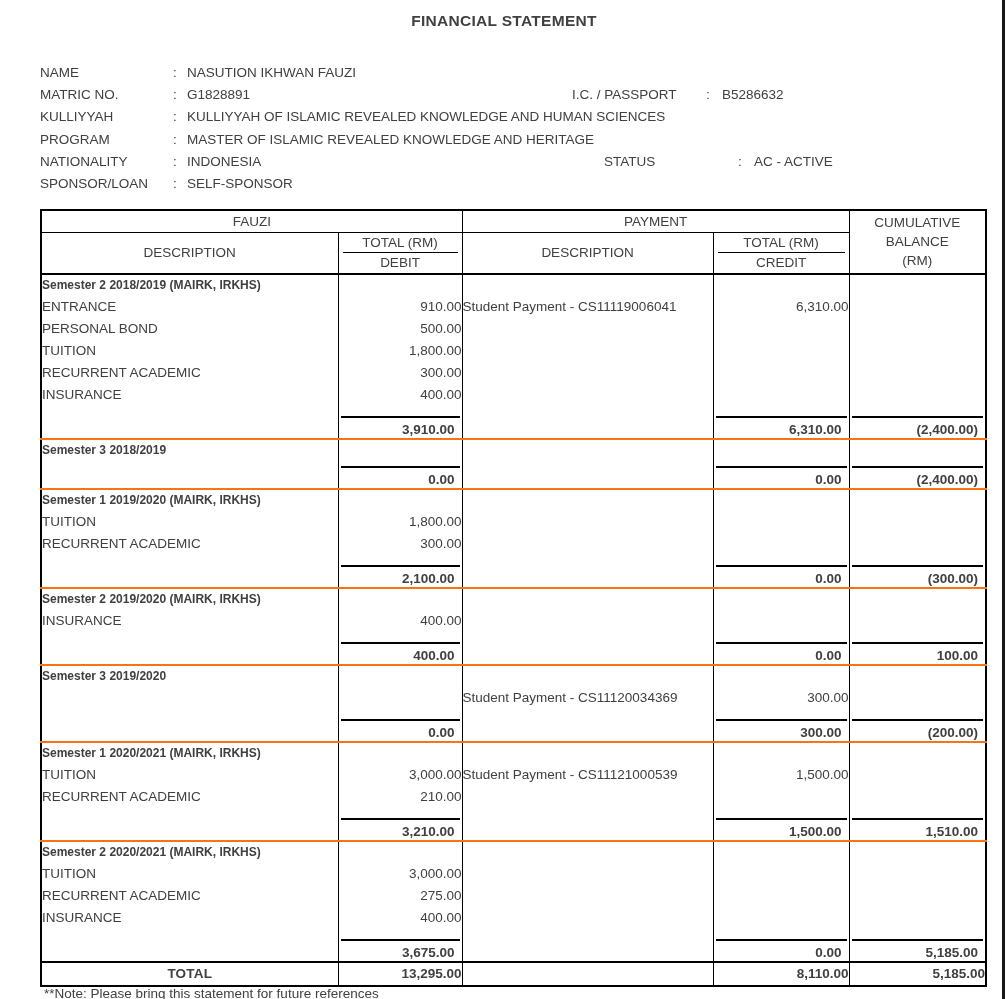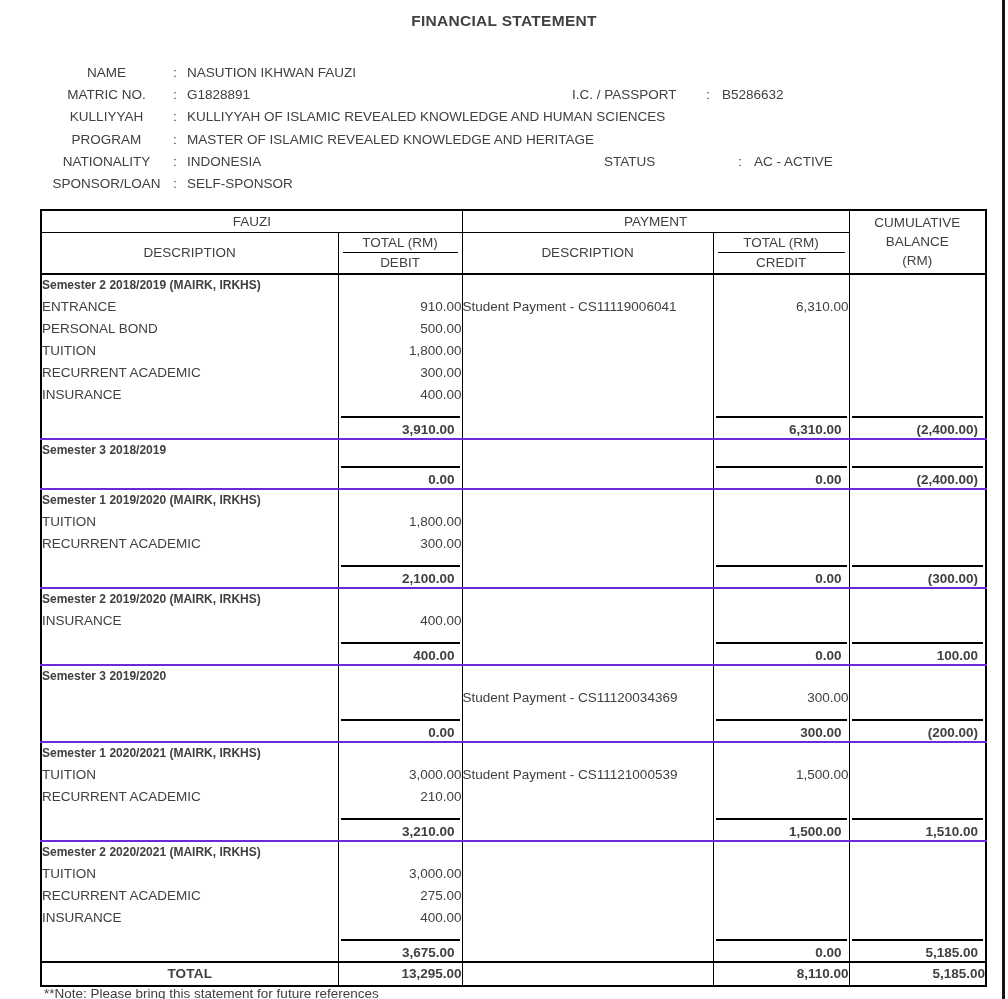--- a/index.html
+++ b/index.html
@@ -9,21 +9,21 @@
     background:#ffffff; color:#404040;
     font-family:"Liberation Sans", sans-serif;
   }
   .doc-title {
     position:absolute; top:12px; left:0; width:1008px;
     text-align:center; font-weight:bold; font-size:15.5px; letter-spacing:.3px;
   }
   
   .info { position:absolute; left:40px; top:61px; font-size:13.5px; }
   .irow { display:flex; height:22.3px; align-items:center; }
-  .ilabel { width:133px;text-align:center; }
+  .ilabel { width:133px; }
   .icolon { width:14px; }
   .rfield { position:absolute; display:flex; font-size:13.5px; height:22.3px; align-items:center; left:572px; }
   .rfield.f1 { top:83px; }
   .rfield.f2 { top:150px;margin-left:32px; }
   .rlabel { width:134px; }
   .rcolon { width:16px; }
   
   table.fin {
     position:absolute; left:40px; top:209px; width:945px;
     border-collapse:collapse; table-layout:fixed; font-size:13.5px;
@@ -33,21 +33,21 @@
     border-left:1px solid #000; border-right:1px solid #000;
     padding:0; vertical-align:middle; overflow:hidden; white-space:nowrap;
   }
   .hdr { text-align:center; white-space:pre; }
   td.h-split { border-bottom:1px solid #000; }
   td.h-bottom { border-bottom:2px solid #000; }
   .cumwrap { line-height:19px; text-align:center; }
   .hb { height:20px; display:flex; align-items:center; justify-content:center; border-bottom:1px solid #000; margin:0 4px; }
   .hc { height:20px; display:flex; align-items:center; justify-content:center; }
   .sec-title { font-weight:bold; font-size:12px; padding-left:4px; }
-  tr.sec-row td { border-top:2px solid #6d28d9; }
+  tr.sec-row td { border-top:2px solid #f97316; }
   .fee-desc { padding-left:18px;margin-top:25px; }
   .pay-desc { padding-left:9px; }
   .num { text-align:right; padding-right:6px; }
   td.sub { vertical-align:top; }
   .it { border-top:2px solid #000; margin:0 2px; padding:4px 5px 0 0; text-align:right; font-weight:bold; }
   tr.total-row td { border-top:2px solid #000; font-weight:bold; }
   .total-label { text-align:center; letter-spacing:.2px; }
   
   .note { position:absolute; left:44px; top:986px; font-size:13.5px; }
   

